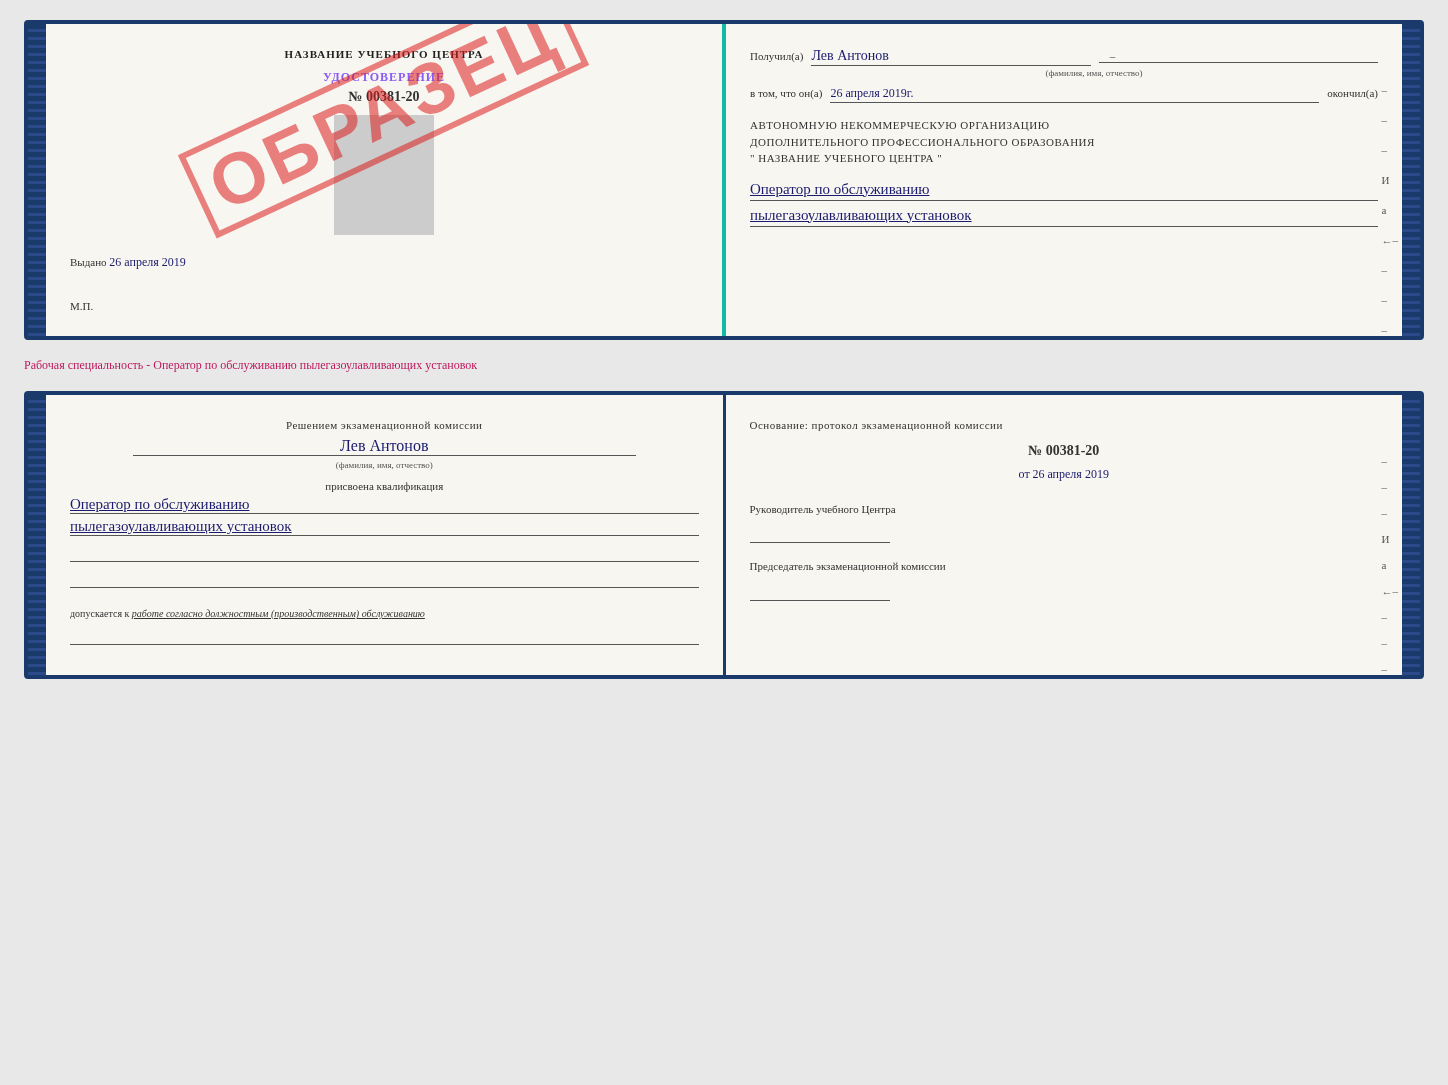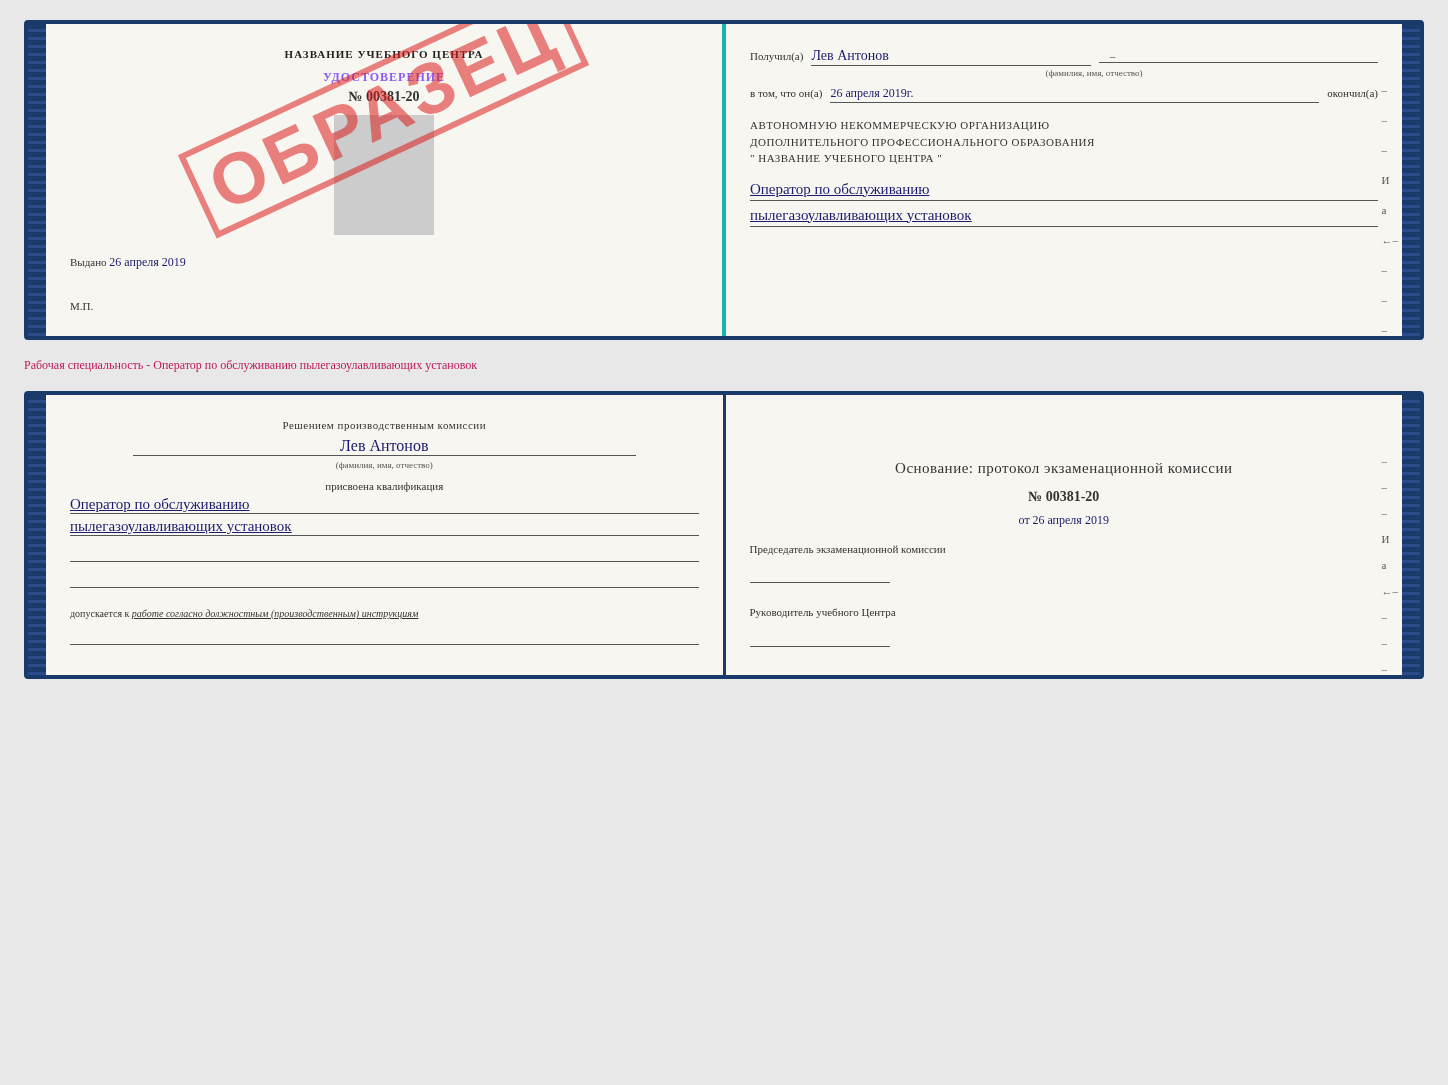--- a/index.html
+++ b/index.html
@@ -323,26 +323,24 @@
       margin-top: 20px;
     }
 
     .dopuskaetsya-value {
       font-style: italic;
       font-size: 10px;
       text-decoration: underline;
     }
 
     .osnovaniye-block {
-      font-size: 15px;
+      font-size: 11px;
       color: #333;
       letter-spacing: 0.5px;
-      text-align: center;
       margin-bottom: 12px;
-      margin-top: 41px;
     }
 
     .protocol-number {
       font-size: 14px;
       font-weight: bold;
       color: #333;
       text-align: center;
       display: block;
       margin: 8px 0;
     }
@@ -454,60 +452,60 @@
         <span>–</span>
       </div>
     </div>
   </div>
 
   <div class="separator-row">Рабочая специальность - Оператор по обслуживанию пылегазоулавливающих установок</div>
 
   <div class="bottom-book">
 
     <div class="bottom-page bottom-page-left">
-      <div class="resheniem-block">Решением производственным комиссии</div>
+      <div class="resheniem-block">Решением экзаменационной комиссии</div>
 
       <span class="name-handwritten">Лев Антонов</span>
       <span class="fio-sub">(фамилия, имя, отчество)</span>
 
       <div class="prisvoyena">присвоена квалификация</div>
 
       <span class="qualification-text">Оператор по обслуживанию</span>
       <span class="qualification-text">пылегазоулавливающих установок</span>
 
       <div style="border-bottom: 1px solid #555; margin: 6px 0; height: 20px;"></div>
       <div style="border-bottom: 1px solid #555; margin: 6px 0; height: 20px;"></div>
 
       <div class="dopuskaetsya">
         <span>допускается к</span>
-        <span class="dopuskaetsya-value">работе согласно должностным (производственным) инструкциям</span>
+        <span class="dopuskaetsya-value">работе согласно должностным (производственным) обслуживанию</span>
       </div>
       <div style="border-bottom: 1px solid #555; margin: 6px 0; height: 20px;"></div>
     </div>
 
     <div class="bottom-page bottom-page-right">
       <div class="osnovaniye-block">Основание: протокол экзаменационной комиссии</div>
 
       <span class="protocol-number">№ 00381-20</span>
 
       <div class="ot-date">
         <span>от</span>
         <span style="font-family: 'Segoe Script','Comic Sans MS',cursive; color: #1a1a6e;">26 апреля 2019</span>
       </div>
 
+      <div class="sig-block" style="margin-top: 20px;">
+        <div style="line-height: 1.4; margin-bottom: 6px;">Руководитель учебного Центра</div>
+        <div class="sig-line"></div>
+      </div>
+
       <div class="sig-block">
         <div style="margin-bottom: 6px; line-height:1.4;">Председатель экзаменационной комиссии</div>
         <div class="sig-line"></div>
       </div>
 
-      <div class="sig-block" style="margin-top: 20px;">
-        <div style="line-height: 1.4; margin-bottom: 6px;">Руководитель учебного Центра</div>
-        <div class="sig-line"></div>
-      </div>
-
       <div class="bottom-right-dashes">
         <span>–</span>
         <span>–</span>
         <span>–</span>
         <span>И</span>
         <span>а</span>
         <span>←–</span>
         <span>–</span>
         <span>–</span>
         <span>–</span>

